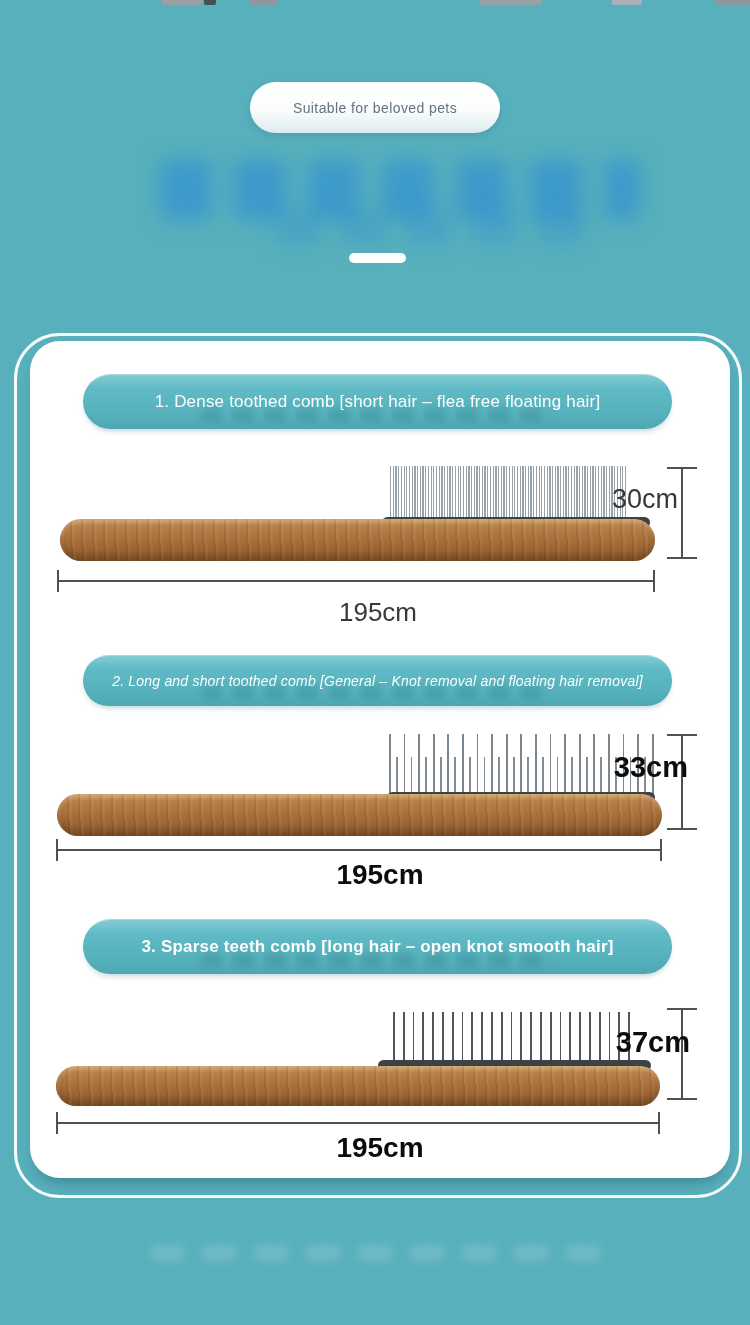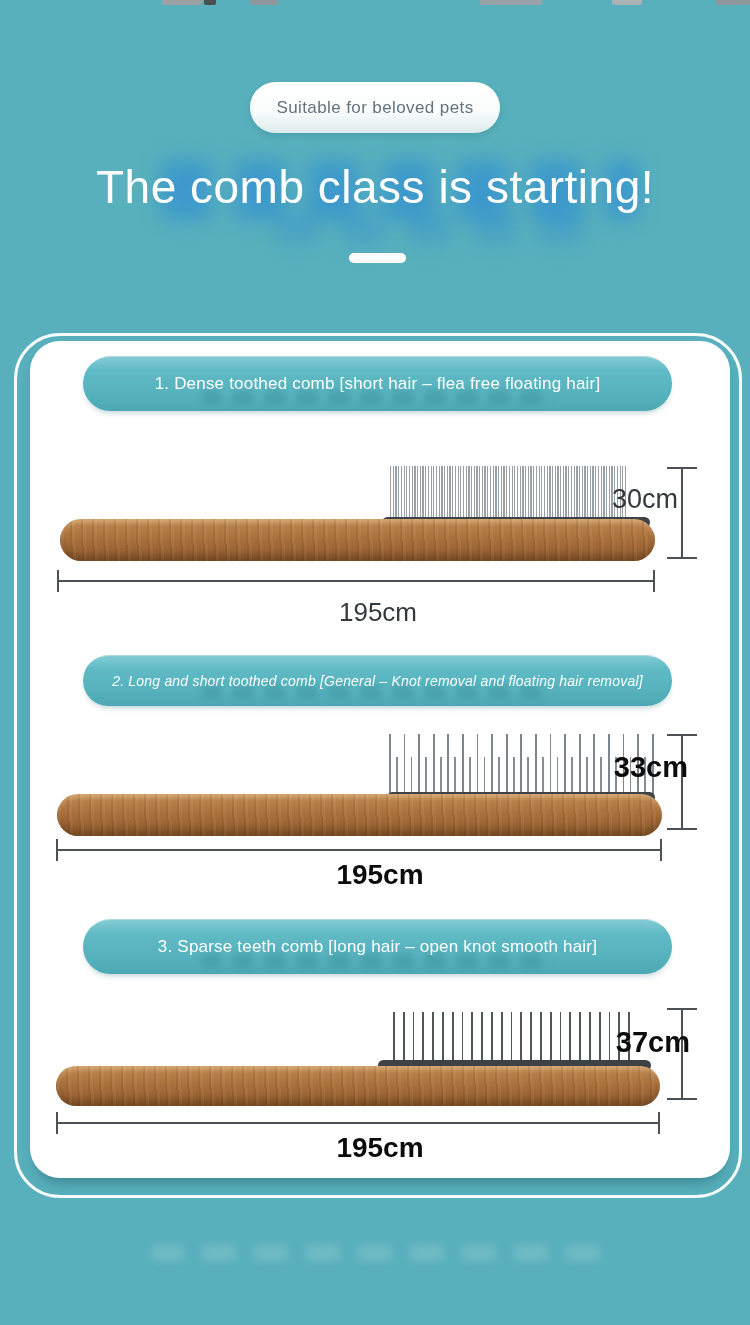--- a/index.html
+++ b/index.html
@@ -7,21 +7,21 @@
   .stage{position:relative;width:750px;height:1325px;overflow:hidden;background:#58b0bc;}
 
   
   .artifact{position:absolute;top:0;height:5px;border-radius:0 0 2px 2px;}
 
   
   .badge{position:absolute;left:250px;top:82px;width:250px;height:51px;border-radius:26px;
     background:linear-gradient(180deg,#ffffff 0%,#fbfdfd 55%,#e7f1f2 85%,#dcebec 100%);
     box-shadow:0 3px 6px rgba(30,90,100,.18);
     display:flex;align-items:center;justify-content:center;}
-  .badge span{font-size:17px;color:#64737d;letter-spacing:.4px;}
+  .badge span{font-size:14px;color:#64737d;letter-spacing:.4px;}
 
   
   .ghost1{position:absolute;left:160px;top:160px;width:480px;height:60px;
     background:repeating-linear-gradient(90deg,rgba(45,140,212,.62) 0 52px,rgba(45,140,212,0) 52px 74px);
     filter:blur(10px);border-radius:8px;}
   .ghost2{position:absolute;left:275px;top:210px;width:310px;height:36px;
     background:repeating-linear-gradient(90deg,rgba(45,140,212,.30) 0 44px,rgba(45,140,212,0) 44px 66px);
     filter:blur(9px);border-radius:8px;}
 
   .main-title{position:absolute;left:0;top:160px;width:750px;text-align:center;
@@ -35,25 +35,25 @@
     box-shadow:0 10px 14px -6px rgba(25,80,90,.45);}
 
   
   .banner{position:absolute;left:83px;width:589px;display:flex;align-items:center;justify-content:center;
     background:linear-gradient(180deg,#83cbd4 0%,#5fbac5 26%,#56b2bd 66%,#4da8b3 100%);
     box-shadow:0 4px 6px -3px rgba(30,100,110,.35);border-top:1px solid rgba(255,255,255,.55);}
   .banner span{color:#ffffff;text-align:center;letter-spacing:.2px;}
   .banner .bghost{position:absolute;left:20%;bottom:7px;width:60%;height:14px;border-radius:7px;
     background:repeating-linear-gradient(90deg,rgba(16,86,96,.16) 0 20px,rgba(16,86,96,0) 20px 32px);
     filter:blur(3px);}
-  .banner1{top:356px;height:54px;border-radius:27px;justify-content:center;}
+  .banner1{top:374px;height:54px;border-radius:27px;justify-content:center;}
   .banner1 span{font-size:17px;}
   .banner2{top:655px;height:50px;border-radius:25px;}
   .banner2 span{font-size:14px;font-style:italic;}
-  .banner3{top:919px;height:54px;border-radius:27px;}
+  .banner3{top:919px;height:54px;border-radius:27px;font-weight:bold;}
   .banner3 span{font-size:17px;}
 
   
   .handle{position:absolute;
     background:linear-gradient(180deg,#c9965f 0%,#b67f49 18%,#aa713d 45%,#9c6535 72%,#85552a 100%);
     box-shadow:inset 0 -5px 7px rgba(80,45,15,.35), inset 0 3px 4px rgba(255,225,180,.3);}
   .handle::after{content:"";position:absolute;inset:0;border-radius:inherit;
     background:repeating-linear-gradient(88deg,rgba(60,30,5,.10) 0 2px,rgba(255,230,190,.06) 2px 5px,rgba(0,0,0,0) 5px 11px);}
   .handle1{left:60px;top:519px;width:595px;height:42px;border-radius:22px;}
   .handle2{left:57px;top:794px;width:605px;height:42px;border-radius:21px;}
@@ -124,21 +124,20 @@
   <div class="artifact" style="left:480px;width:62px;background:#98a1a5;"></div>
   <div class="artifact" style="left:612px;width:30px;background:#aab2b6;"></div>
   <div class="artifact" style="left:716px;width:34px;background:#8e979b;"></div>
 
   <div class="badge">
     <span>Suitable for beloved pets</span>
   </div>
 
   <div class="ghost1"></div>
   <div class="ghost2"></div>
-  <div class="main-title">The comb class is starting!</div>
   <div class="title-dash"></div>
 
   <div class="card-outline"></div>
   <div class="card"></div>
 
   <div class="banner banner1">
     <span>1. Dense toothed comb [short hair – flea free floating hair]</span>
     <i class="bghost"></i>
   </div>
   <div class="teeth1"></div>

